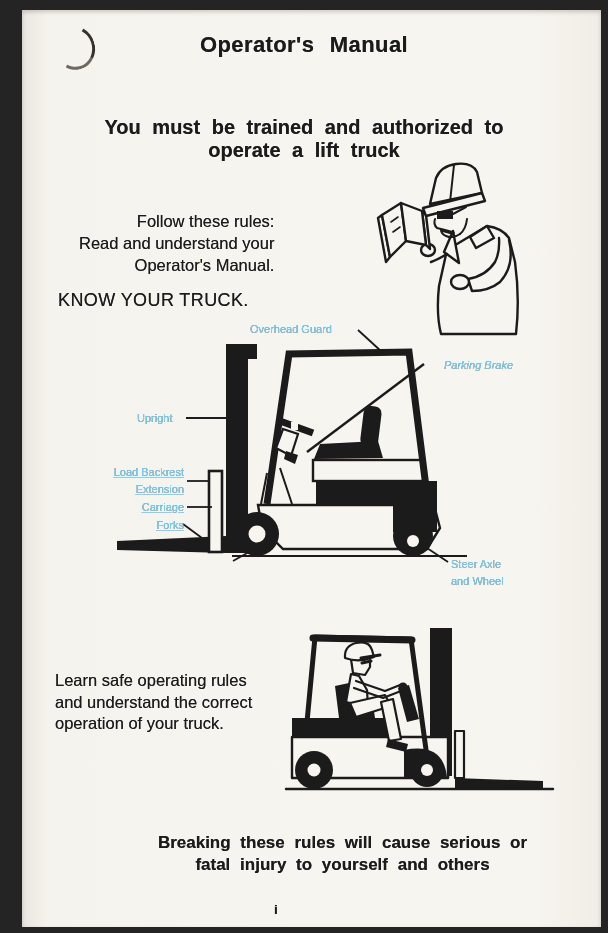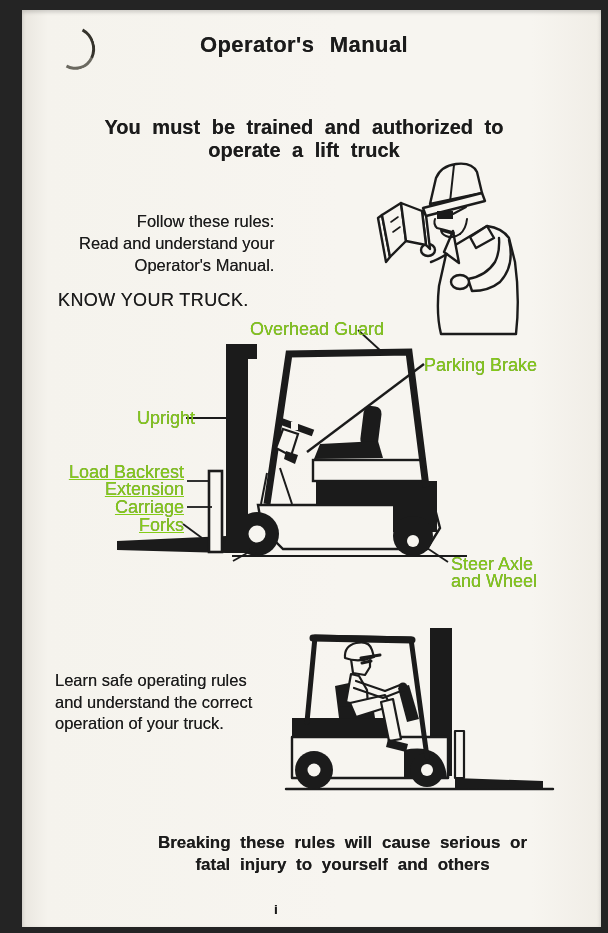--- a/index.html
+++ b/index.html
@@ -23,21 +23,21 @@
   }
   .t { position:absolute; color:#1b1b1b; text-shadow:0 0 .5px rgba(27,27,27,.75); white-space:nowrap; }
   .center { text-align:center; white-space:normal; }
   .title { left:0; top:32px; width:608px; font-size:22px; font-weight:700; letter-spacing:.4px; word-spacing:9px; }
   .heading { left:0; top:116px; width:608px; font-size:20px; font-weight:700; word-spacing:6px; line-height:23px; }
   .rules { left:79px; top:210px; font-size:16.5px; line-height:22px;text-align:right; }
   .know { left:58px; top:290px; font-size:18px; letter-spacing:.4px; }
   .learn { left:55px; top:670px; font-size:16.5px; line-height:21.5px; }
   .warn { left:22px; top:832px; width:545px; font-size:17px; font-weight:700; word-spacing:5px; line-height:21.5px;margin-left:48px; }
   .pagenum { left:0; top:902px; width:552px; font-size:13.5px; font-weight:700; text-align:center; }
-  .lbl { position:absolute; font-size:18px; color:#84cc16; line-height:17px;
+  .lbl { position:absolute; font-size:11px; color:#7dd3fc; line-height:17px;
          text-shadow:0 0 .4px rgba(27,27,27,.7); white-space:nowrap; }
   .lbl-r { right:424px; text-align:right;text-decoration:underline; }
   .art { position:absolute; left:0; top:0; width:608px; height:933px; pointer-events:none; }
 </style>
 </head>
 <body>
 
 <div class="screen">
 
   <div class="paper"></div>
@@ -149,21 +149,21 @@
 
   <div class="t rules">
     <div>Follow these rules:</div>
     <div>Read and understand your</div>
     <div>Operator's Manual.</div>
   </div>
 
   <div class="t know">KNOW YOUR TRUCK.</div>
 
   <div class="lbl" style="left:250px; top:321px;">Overhead Guard</div>
-  <div class="lbl" style="left:424px; top:357px;">Parking Brake</div>
+  <div class="lbl" style="left:444px; top:357px;font-style:italic;">Parking Brake</div>
   <div class="lbl" style="left:137px; top:410px;">Upright</div>
   <div class="lbl lbl-r" style="top:464px;">Load Backrest</div>
   <div class="lbl lbl-r" style="top:481px;padding-left:45px;">Extension</div>
   <div class="lbl lbl-r" style="top:499px;">Carriage</div>
   <div class="lbl lbl-r" style="top:517px;">Forks</div>
   <div class="lbl" style="left:451px; top:556px;">
     <div>Steer Axle</div>
     <div>and Wheel</div>
   </div>
 

